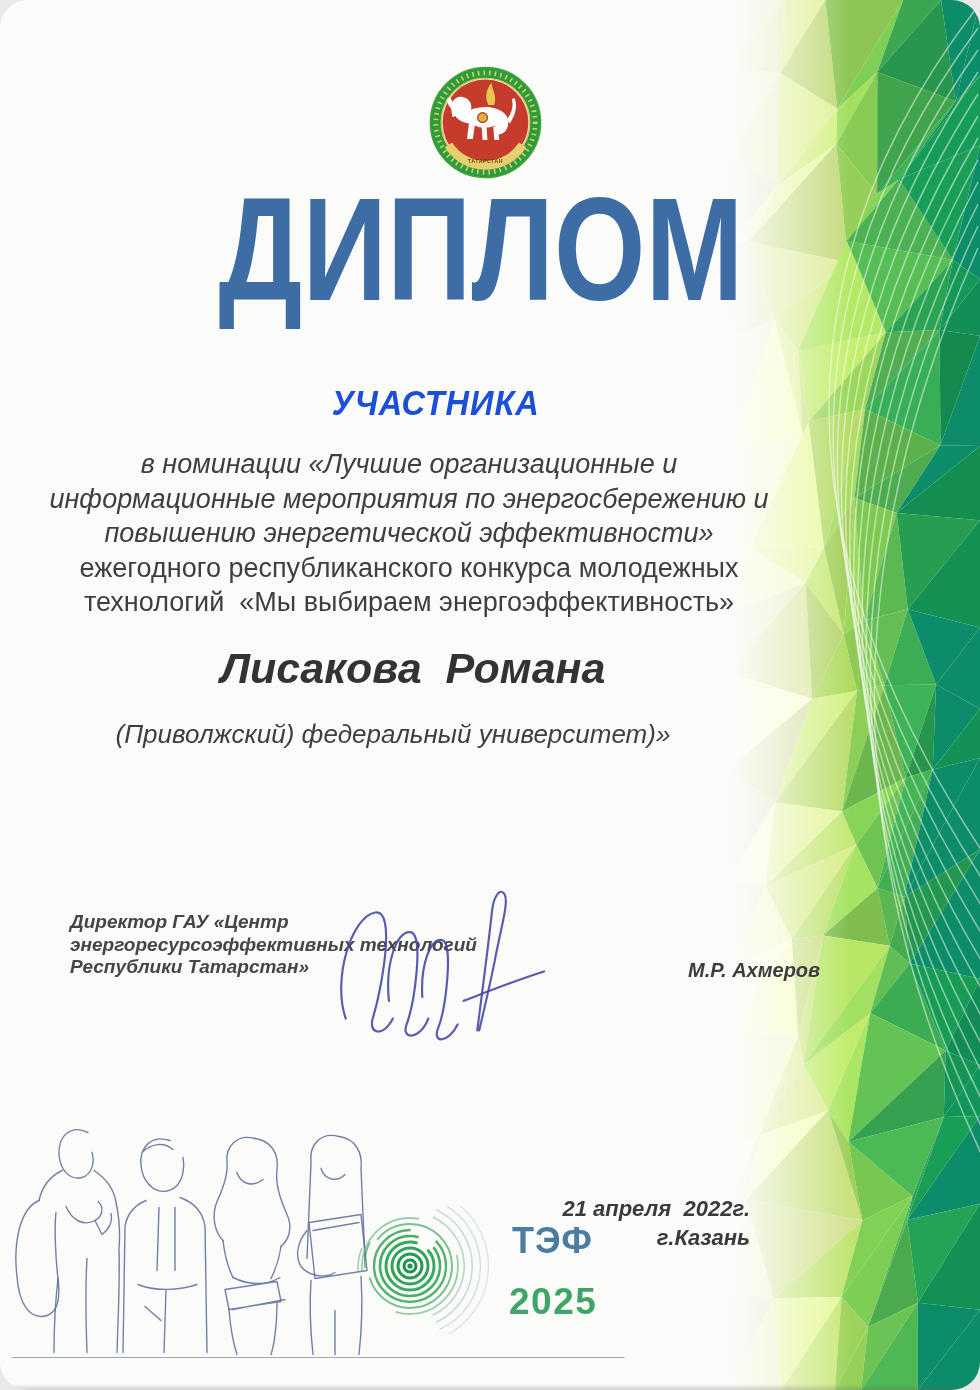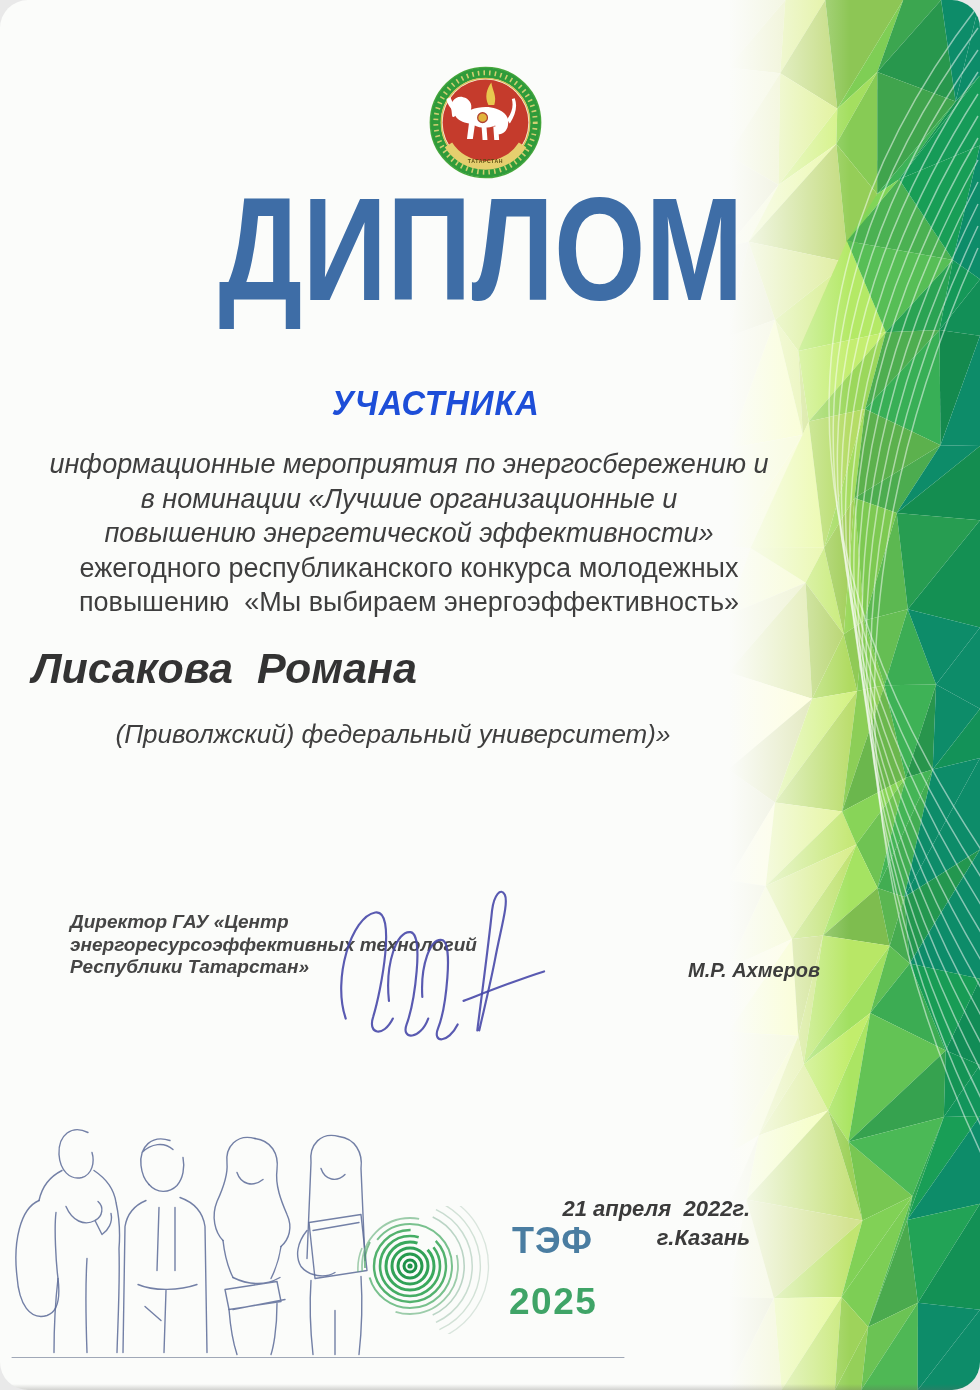--- a/index.html
+++ b/index.html
@@ -20,21 +20,21 @@
          font-size:147px;line-height:1;font-weight:bold;color:var(--title-blue,#3e6da6);}
   .title span{display:inline-block;transform:scaleX(.80);transform-origin:center;}
   .subtitle{position:absolute;left:0;top:383px;width:872px;text-align:center;
             font-size:35px;font-weight:bold;font-style:italic;color:#1d4ed8;}
   .subtitle span{display:inline-block;transform:scaleX(.93);transform-origin:center;letter-spacing:1px;}
   
   .nomination{position:absolute;left:0;top:447px;width:818px;text-align:center;
               font-size:27px;line-height:34.5px;color:#3e3e3e;}
   .nomination .it{font-style:italic;}
   
-  .recipient-name{position:absolute;left:8px;top:644px;width:746px;
+  .recipient-name{position:absolute;left:16px;top:644px;width:746px;text-align:center;
                   font-size:43px;font-weight:bold;font-style:italic;color:#333;padding-left:24px;}
   .recipient-info{position:absolute;left:0;top:719px;width:786px;text-align:center;
                   font-size:26px;line-height:30px;font-style:italic;color:#3e3e3e;}
   
   .signatory-pos{position:absolute;left:70px;top:911px;font-size:19px;line-height:22.6px;
                  font-weight:bold;font-style:italic;color:#454545;}
   .signature{position:absolute;left:332px;top:880px;width:216px;height:174px;}
   .signature path{stroke:var(--ink-blue,#4748a8);stroke-width:2.2;fill:none;
                   stroke-linecap:round;opacity:.9;}
   .signatory-name{position:absolute;left:688px;top:959px;font-size:20px;
@@ -259,25 +259,25 @@
   </svg>
 
   <div class="title">
     <span>ДИПЛОМ</span>
   </div>
   <div class="subtitle">
     <span>УЧАСТНИКА</span>
   </div>
 
   <div class="nomination">
+    <div class="it">в номинации «Лучшие организационные и</div>
     <div class="it">информационные мероприятия по энергосбережению и</div>
-    <div class="it">в номинации «Лучшие организационные и</div>
     <div class="it">повышению энергетической эффективности»</div>
     <div>ежегодного республиканского конкурса молодежных</div>
-    <div class="pre">повышению  «Мы выбираем энергоэффективность»</div>
+    <div class="pre">технологий  «Мы выбираем энергоэффективность»</div>
   </div>
 
   <div class="recipient-name pre">Лисакова  Романа</div>
   <div class="recipient-info">
     <div>(Приволжский) федеральный университет)»</div>
   </div>
 
   <div class="signatory-pos">
     <div>Директор ГАУ «Центр</div>
     <div>энергоресурсоэффективных технологий</div>

